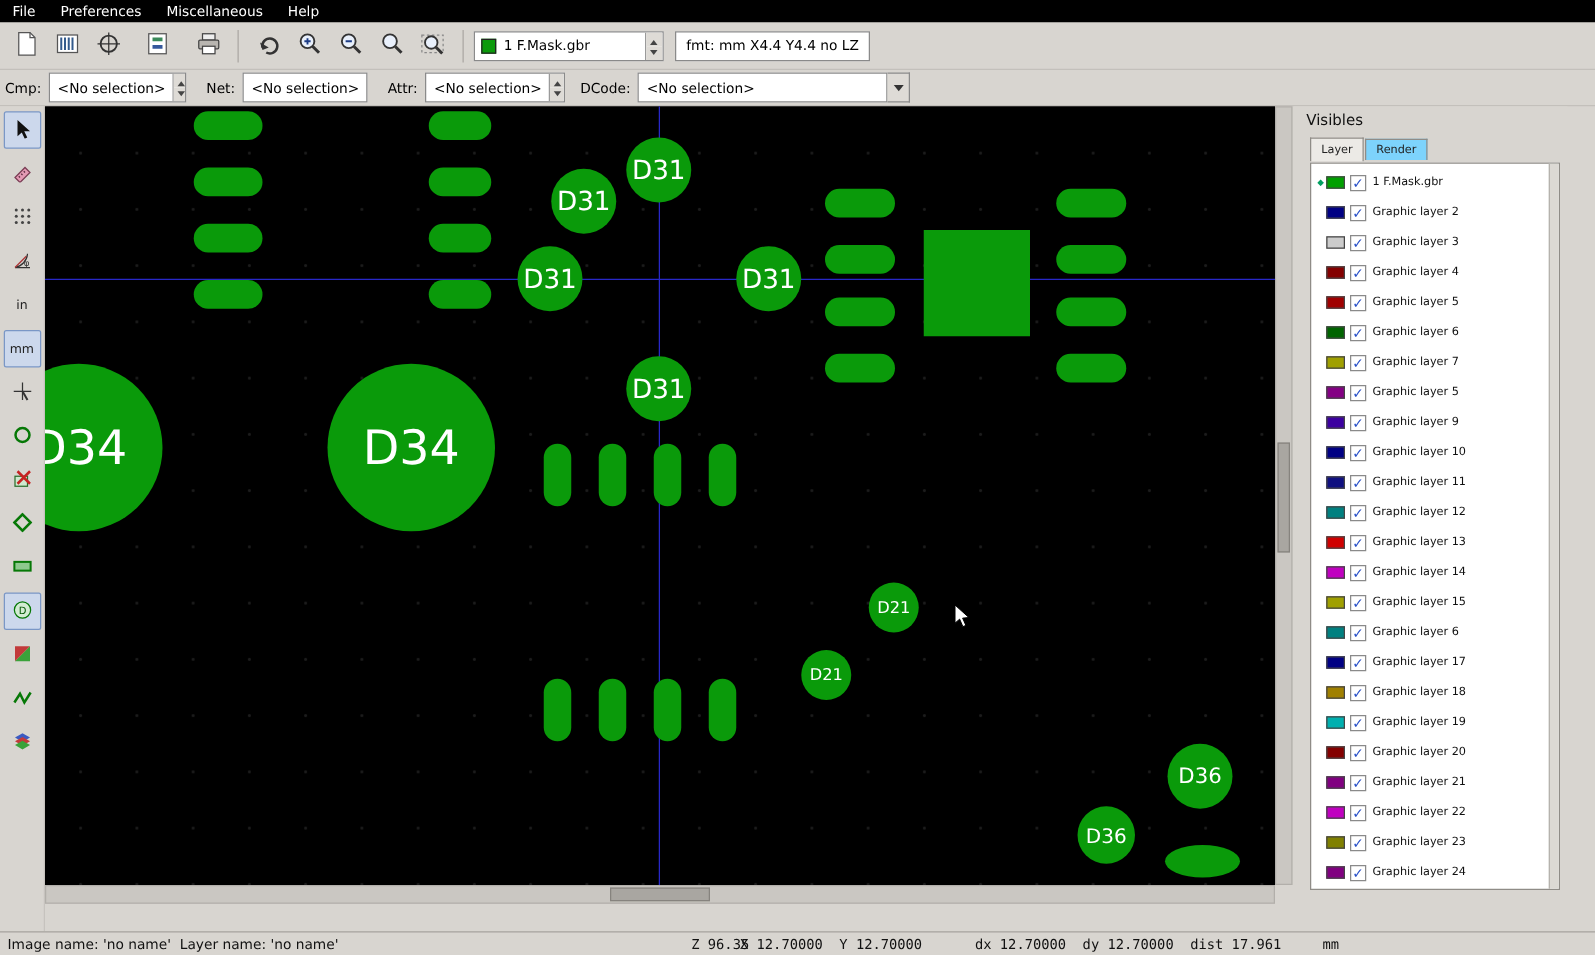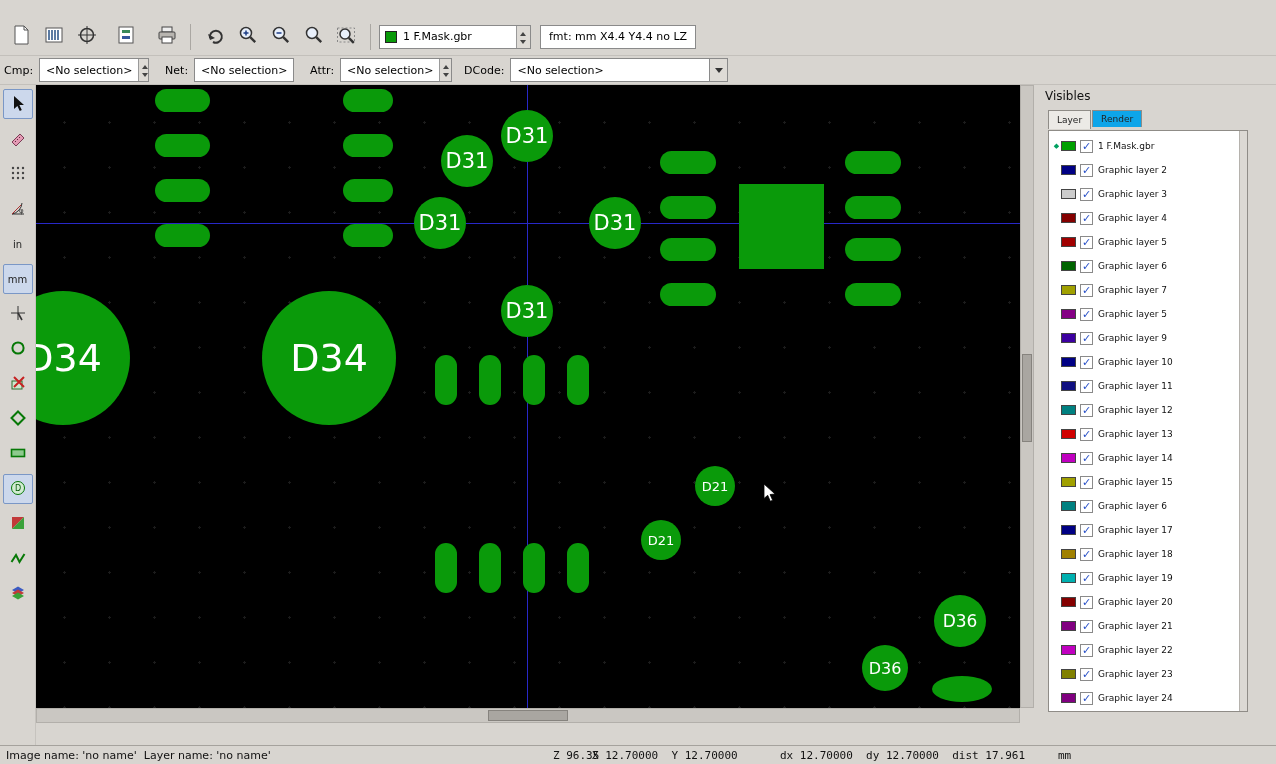--- a/index.html
+++ b/index.html
@@ -61,22 +61,22 @@
 
   
   #vscroll{position:absolute;left:1020px;top:85px;width:14px;height:623px;background:#cac7c2;border:1px solid #b2afaa}
   #vscroll .thumb{position:absolute;left:1px;width:10px;top:268px;height:88px;background:#a9a6a1;border:1px solid #86837e}
   #hscroll{position:absolute;left:36px;top:708px;width:984px;height:15px;background:#cac7c2;border:1px solid #b2afaa}
   #hscroll .thumb{position:absolute;top:1px;height:11px;left:451px;width:80px;background:#a9a6a1;border:1px solid #86837e}
 
   
   #rightpanel{position:absolute;left:1035px;top:85px;width:219px;height:660px;background:#d8d5d0}
   .panel-title{font-size:12px;padding:4px 0 2px 10px;color:#111}
-  .tabs{display:flex;margin:5px 0 0 13px;align-items:flex-start}
-  .tab{font-size:9px;padding:3px 8px;border:1px solid #8f8c87;border-bottom:none;background:#0ea5e9;
+  .tabs{display:flex;margin:5px 0 0 13px;align-items:center}
+  .tab{font-size:9px;padding:3px 8px;border:1px solid #8f8c87;border-bottom:none;background:#7dd3fc;
     color:#222;margin-right:1px}
   .tab.active{background:#eceae6;padding:4px 8px}
   .layer-list{position:absolute;left:13px;right:6px;top:45px;height:582px;background:#fff;
     border:1px solid #8f8c87;display:flex}
   .layer-rows{flex:1;padding:3px 0 0 3px;overflow:hidden}
   .layer-row{height:24px;display:flex;align-items:center}
   .ind{width:9px;font-size:7px;color:#00a060;text-align:center;flex:none}
   .swatch{width:15px;height:10px;border:1px solid #444;flex:none}
   .cbx{width:13px;height:13px;border:1px solid #8a8a8a;background:#fff;margin-left:4px;flex:none;
     font-size:11px;line-height:11px;color:#2850c8;text-align:center;font-weight:bold}
@@ -87,20 +87,26 @@
   #statusbar{position:absolute;left:0;top:745px;width:100%;height:19px;background:#d8d5d0;
     border-top:1px solid #a5a29d;font-size:11px}
   .sb{position:absolute;top:3px;white-space:pre;color:#111}
   .sb.mono{font-family:"DejaVu Sans Mono",monospace}
 </style>
 </head>
 <body>
 
 <div id="app">
 
+  <div id="menubar">
+    <span class="menu-item">File</span>
+    <span class="menu-item">Preferences</span>
+    <span class="menu-item">Miscellaneous</span>
+    <span class="menu-item">Help</span>
+  </div>
 
   <div id="toolbar1">
     <div class="tbtn">
       <span>
         <svg width="20" height="20" viewBox="0 0 20 20">
             <path d="M4 1h9l4 4v14H4z" fill="#fff" stroke="#555"></path>
             <path d="M13 1v4h4" fill="none" stroke="#555"></path>
           </svg>
       </span>
     </div>

